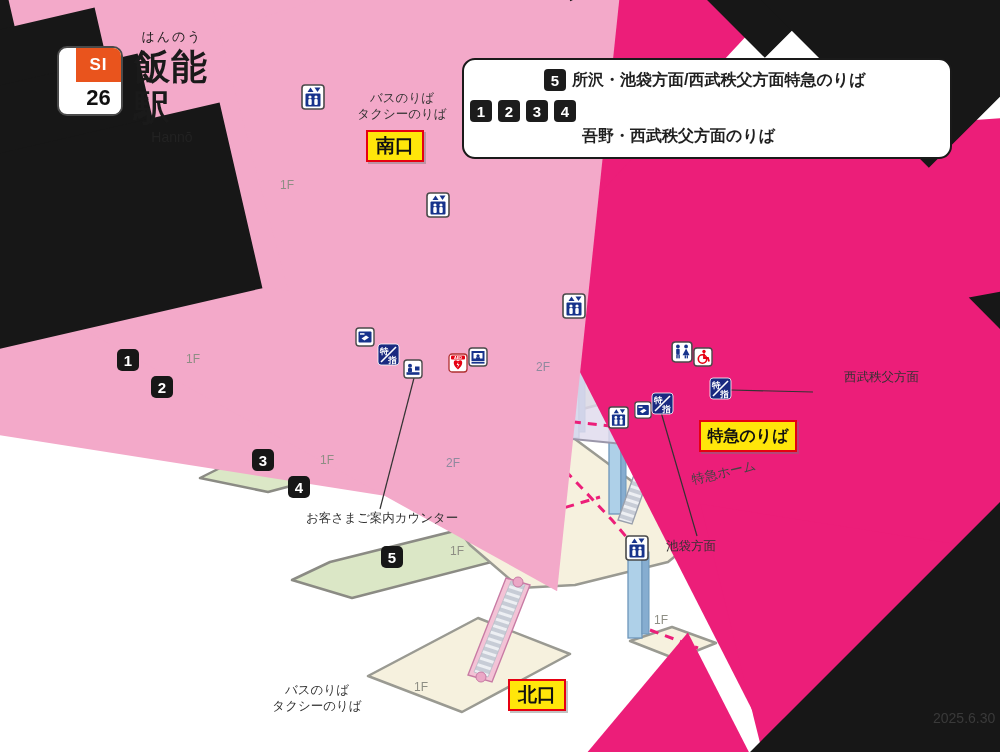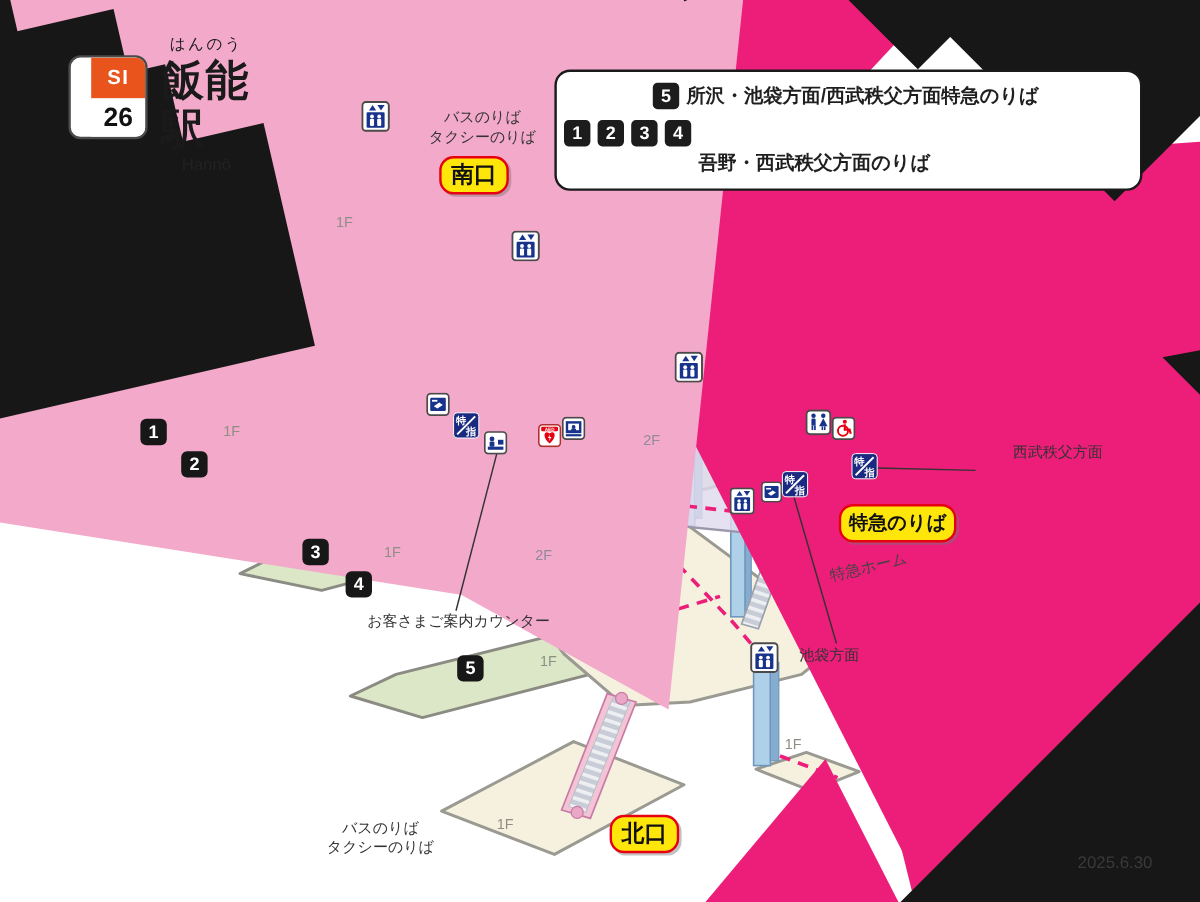--- a/index.html
+++ b/index.html
@@ -23,35 +23,35 @@
 
   
   .infobox{left:462px;top:58px;width:486px;height:97px;background:#fff;border:2px solid #1a1a1a;
            border-radius:13px;}
   .ib-row{position:absolute;display:flex;align-items:center;gap:6px;white-space:nowrap;}
   .ib-txt{font-size:16px;font-weight:600;color:#1f1f1f;}
   .nbadge{width:22px;height:22px;background:#1c1c1c;color:#fff;border-radius:4px;font-size:15px;
           font-weight:bold;display:flex;align-items:center;justify-content:center;flex:0 0 22px;}
 
   
-  .ybox{background:#ffe60a;border:2.5px solid #e60012;border-radius:12px;color:#111;font-weight:bold;
+  .ybox{background:#ffe60a;border:2.5px solid #e60012;border-radius:0;color:#111;font-weight:bold;
         display:flex;align-items:center;justify-content:center;box-shadow:2px 2px 0 rgba(120,120,120,.45);
         white-space:nowrap;}
   .box-south{left:366px;top:130px;width:54px;height:28px;font-size:19px;}
   .box-north{left:508px;top:679px;width:54px;height:28px;font-size:19px;}
   .box-tokkyu{left:699px;top:420px;width:94px;height:28px;font-size:16px;}
 
   
   .lbl{font-size:12.5px;color:#333;white-space:nowrap;line-height:1.3;}
   .lbl-c{text-align:center;}
   .fl{font-size:12px;color:#8e8e84;font-weight:normal;white-space:nowrap;}
   .fl2{color:#8f8a9e;}
   .pnum{width:22px;height:22px;background:#171717;color:#fff;border-radius:5px;font-size:15px;
         font-weight:bold;display:flex;align-items:center;justify-content:center;}
-  .date{font-size:14px;color:#3a3a3a;}
+  .date{font-size:14px;color:#3a3a3a;margin-left:35px;}
   .tilt{transform:rotate(-13deg);transform-origin:left center;}
 </style>
 </head>
 <body>
 
 <div class="stage">
 
 <svg class="map" width="1000" height="752" viewBox="0 0 1000 752">
   <defs>
     <pattern id="stA" width="7" height="7" patternUnits="userSpaceOnUse" patternTransform="rotate(18)">

